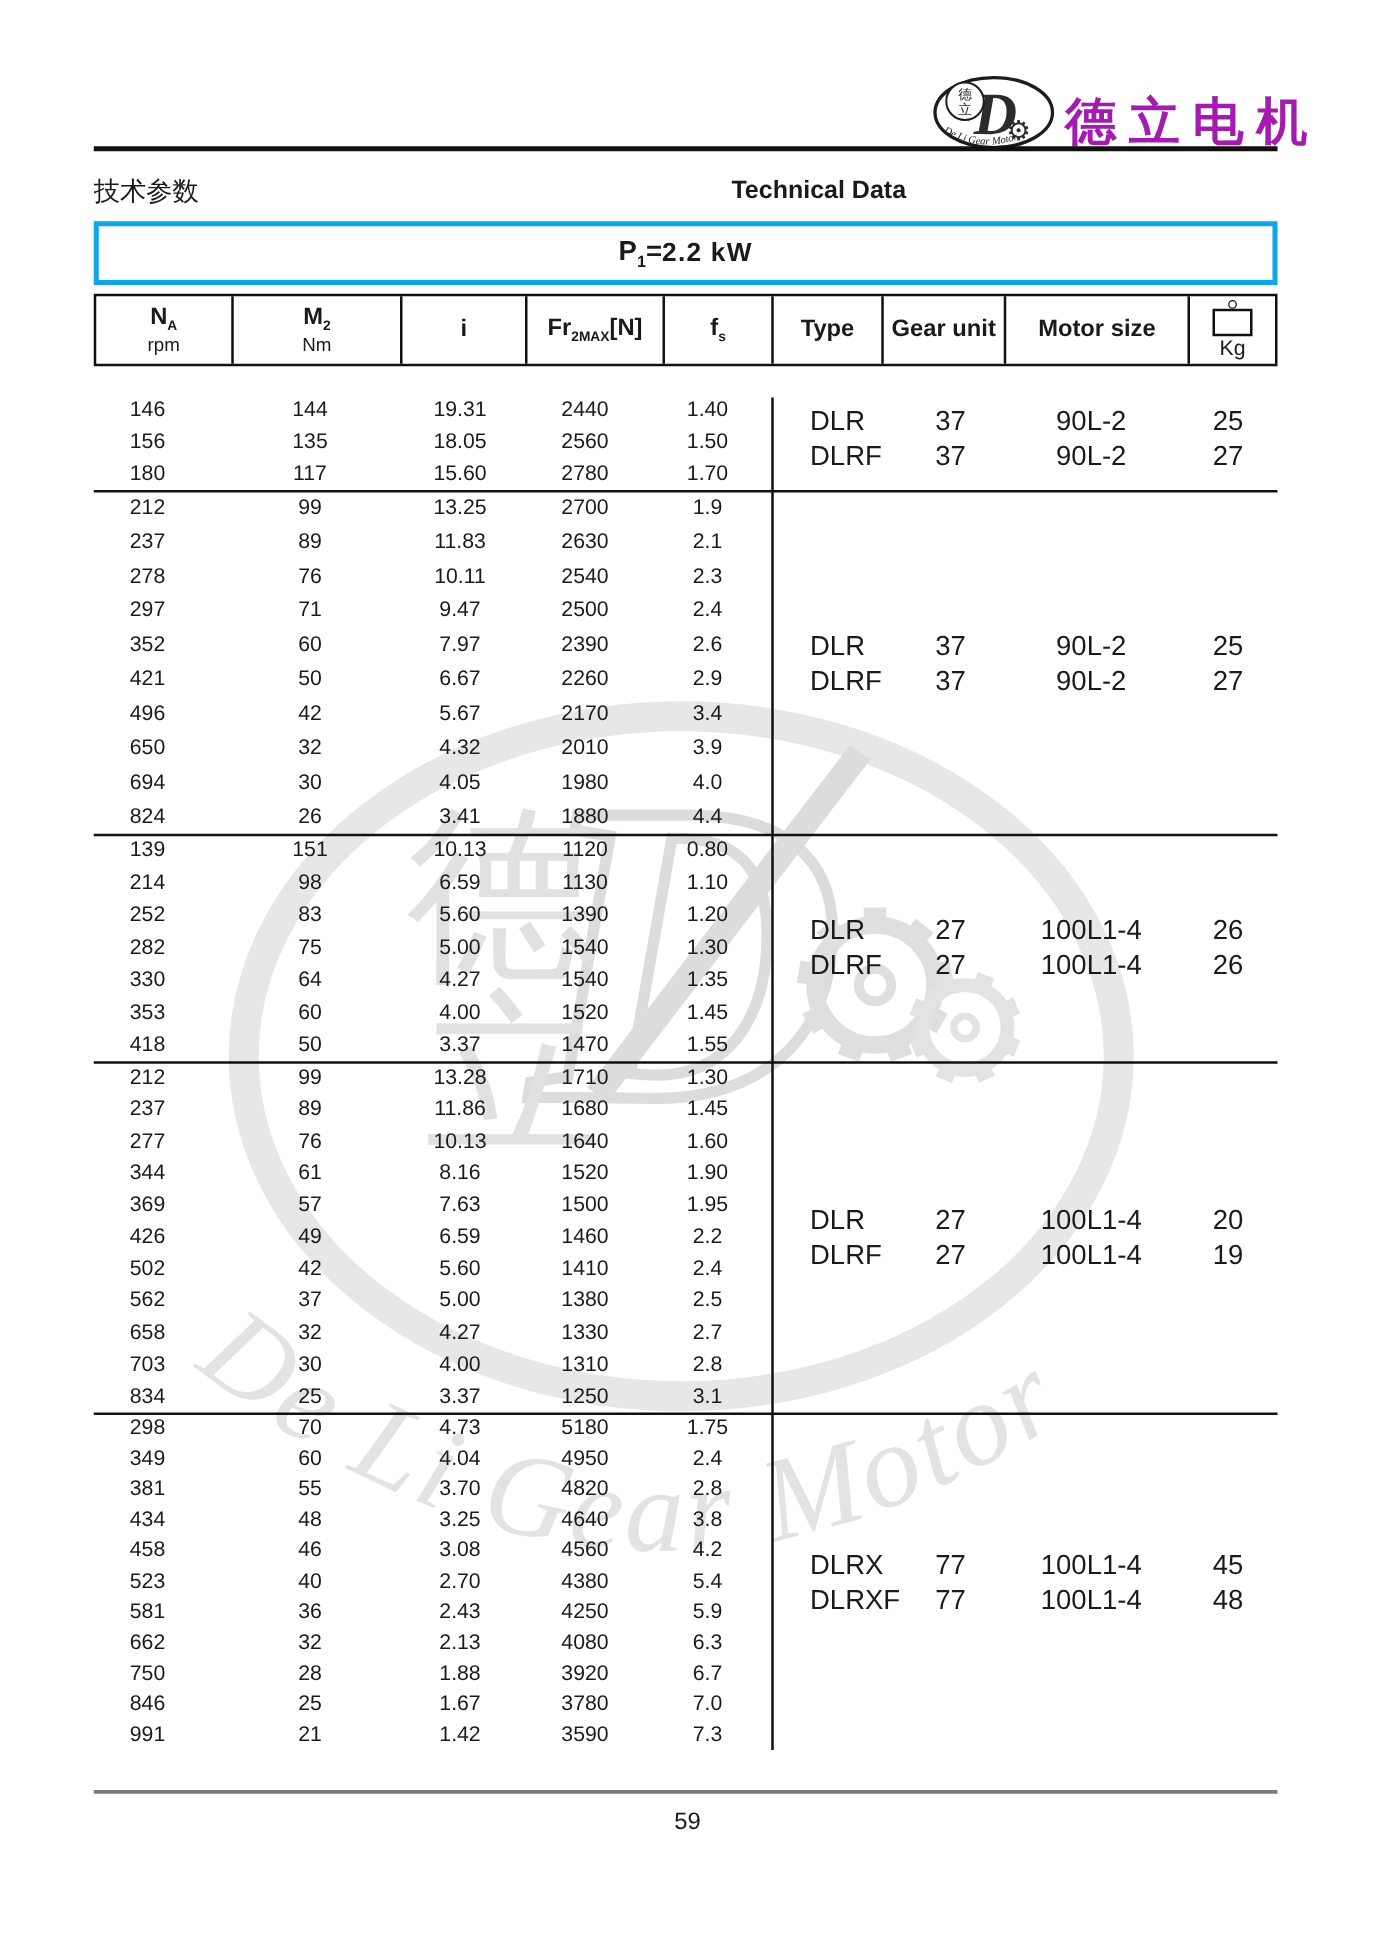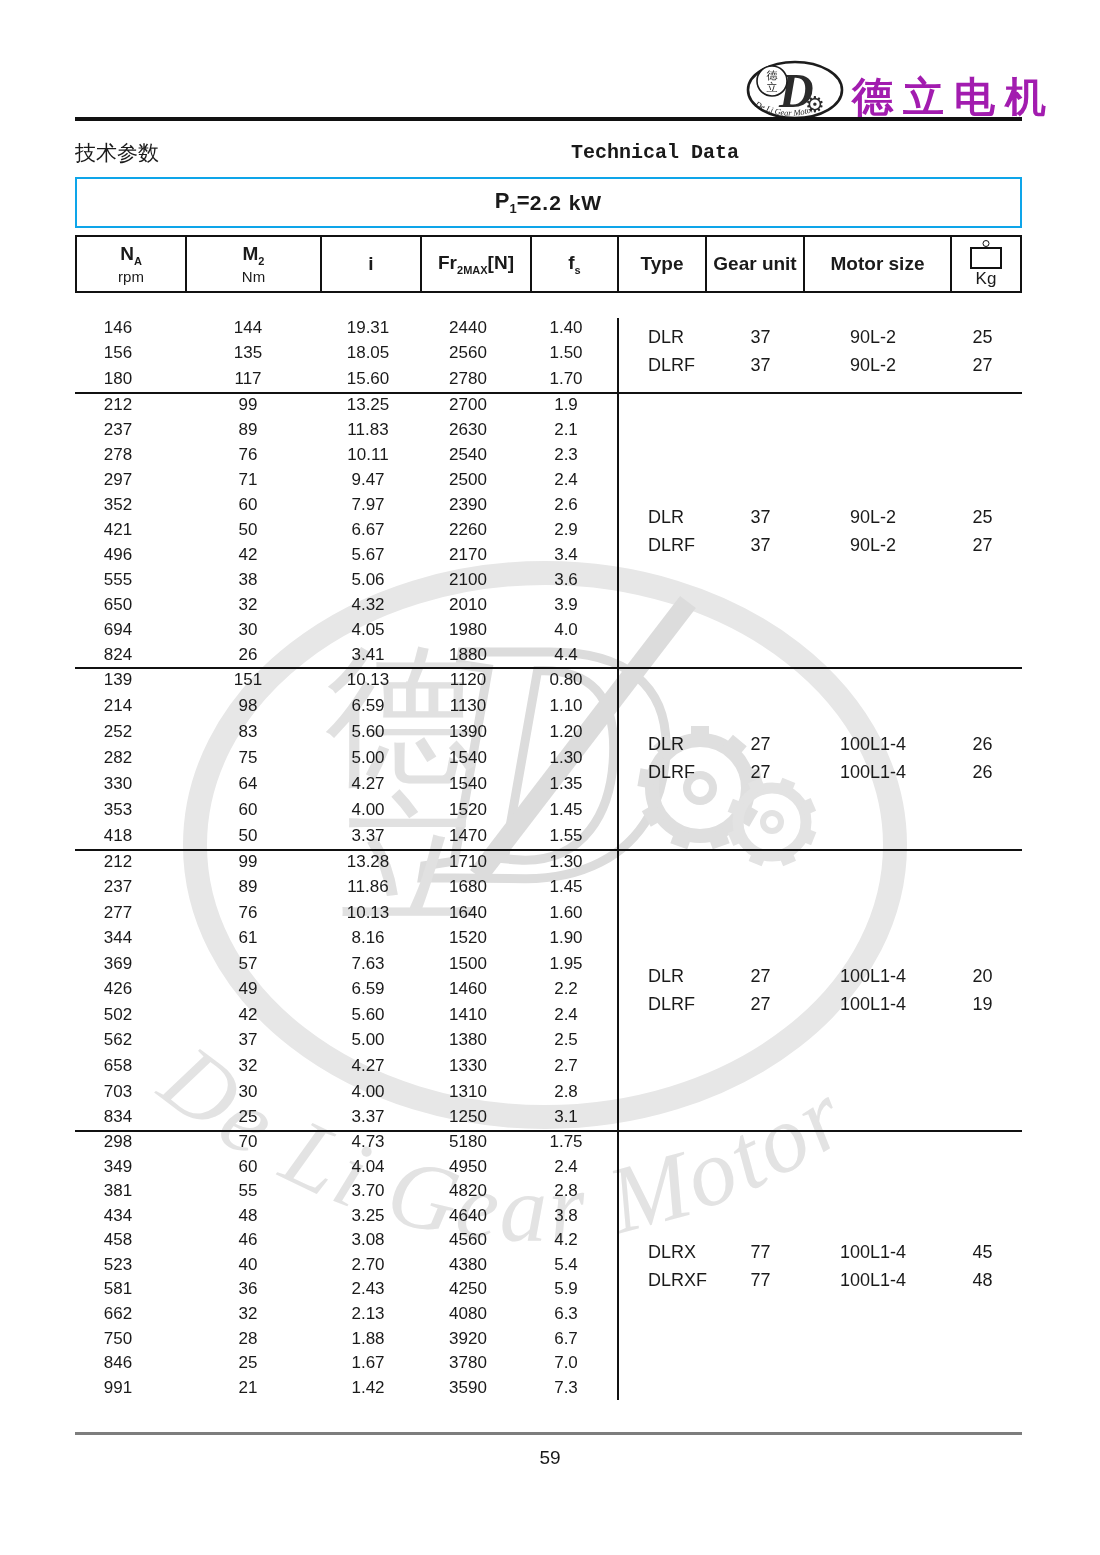--- a/index.html
+++ b/index.html
@@ -12,24 +12,24 @@
   #watermark{position:absolute;left:0;top:0;width:1100px;height:1555px;z-index:0;pointer-events:none;}
   
   #brand-logo{left:733px;top:50px;width:122px;height:80px;z-index:2;}
   #brand-name{
     left:852px;top:70px;width:172px;z-index:2;
     font-family:"DejaVu Serif","Liberation Serif",serif;font-weight:bold;
     font-size:41px;letter-spacing:10px;color:#a21caf;white-space:nowrap;
   }
   #top-rule{left:75px;top:117px;width:947px;height:4px;background:#111;z-index:2;}
   #section-title-cn{left:75px;top:139px;font-size:21px;font-weight:normal;z-index:2;}
-  #section-title-en{left:655px;top:141px;transform:translateX(-50%);font-size:20px;font-weight:bold;z-index:2;font-family:Liberation Mono, monospace;}
+  #section-title-en{left:655px;top:141px;transform:translateX(-50%);font-size:20px;font-weight:bold;z-index:2;}
   
   #power-box{
-    left:75px;top:177px;width:947px;height:51px;border:2px solid #0ea5e9;box-sizing:border-box;
+    left:75px;top:177px;width:947px;height:51px;border:4px solid #0ea5e9;box-sizing:border-box;
     display:flex;align-items:center;justify-content:center;z-index:2;background:transparent;
   }
   #power-box .p-label{font-size:22px;font-weight:bold;}
   #power-box .p-label sub{font-size:13px;}
   #power-box .p-value{font-size:21px;font-weight:bold;letter-spacing:1px;}
   
   #thead{
     left:75px;top:235px;width:947px;height:58px;border:2px solid #111;box-sizing:border-box;
     display:flex;z-index:2;background:transparent;
   }
@@ -48,21 +48,21 @@
   }
   
   #vdivider{left:617px;top:318px;width:2px;height:1082px;background:#111;z-index:2;}
   .hline{left:75px;width:947px;height:2px;background:#111;z-index:2;}
   .section{position:absolute;left:75px;width:947px;z-index:2;}
   .rows{position:absolute;left:0;top:0;width:543px;height:100%;display:flex;flex-direction:column;justify-content:space-around;}
   .row{display:grid;grid-template-columns:86px 174px 66px 134px 62px;align-items:center;}
   .cell{text-align:center;font-size:17px;}
   .types{position:absolute;left:558px;width:389px;}
   .trow{display:grid;grid-template-columns:85px 85px 140px 79px;height:28px;align-items:center;}
-  .tcell{font-size:18px;text-align:center;}
+  .tcell{font-size:22px;text-align:center;}
   .tcell.type{text-align:left;padding-left:15px;}
   
   #bottom-rule{left:75px;top:1432px;width:947px;height:3px;background:#7d7d7d;z-index:2;}
   #page-number{left:50%;top:1447px;transform:translateX(-50%);font-size:19px;z-index:2;}
 </style>
 </head>
 <body>
 
 <svg id="watermark" viewBox="0 0 1100 1555" xmlns="http://www.w3.org/2000/svg">
   <ellipse cx="545" cy="845" rx="350" ry="272" fill="none" stroke="#e7e7e7" stroke-width="24"></ellipse>
@@ -248,27 +248,20 @@
           <div class="cell">2.9</div>
         </div>
         <div class="row">
           <div class="cell">496</div>
           <div class="cell">42</div>
           <div class="cell">5.67</div>
           <div class="cell">2170</div>
           <div class="cell">3.4</div>
         </div>
         <div class="row">
-          <div class="cell">555</div>
-          <div class="cell">38</div>
-          <div class="cell">5.06</div>
-          <div class="cell">2100</div>
-          <div class="cell">3.6</div>
-        </div>
-        <div class="row">
           <div class="cell">650</div>
           <div class="cell">32</div>
           <div class="cell">4.32</div>
           <div class="cell">2010</div>
           <div class="cell">3.9</div>
         </div>
         <div class="row">
           <div class="cell">694</div>
           <div class="cell">30</div>
           <div class="cell">4.05</div>

